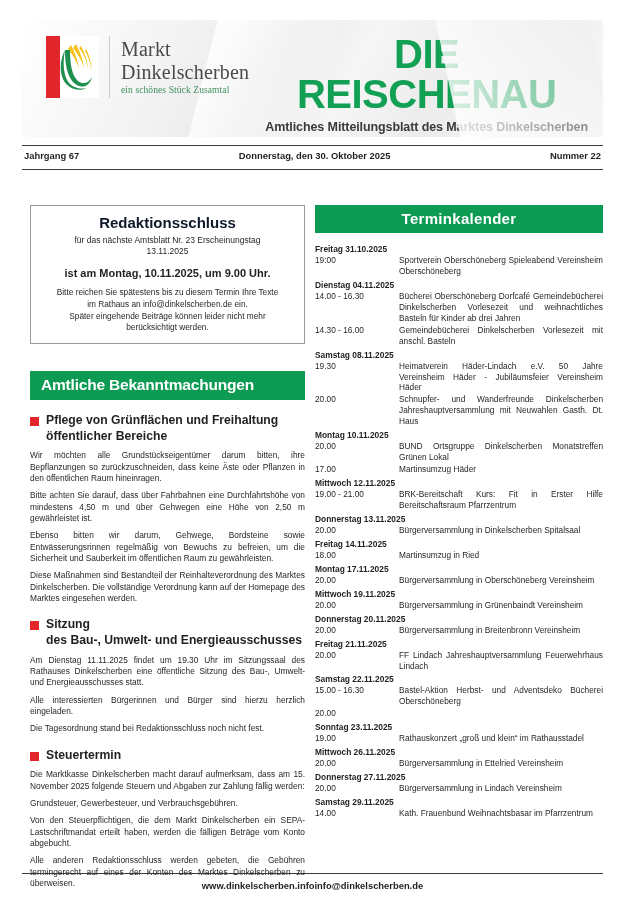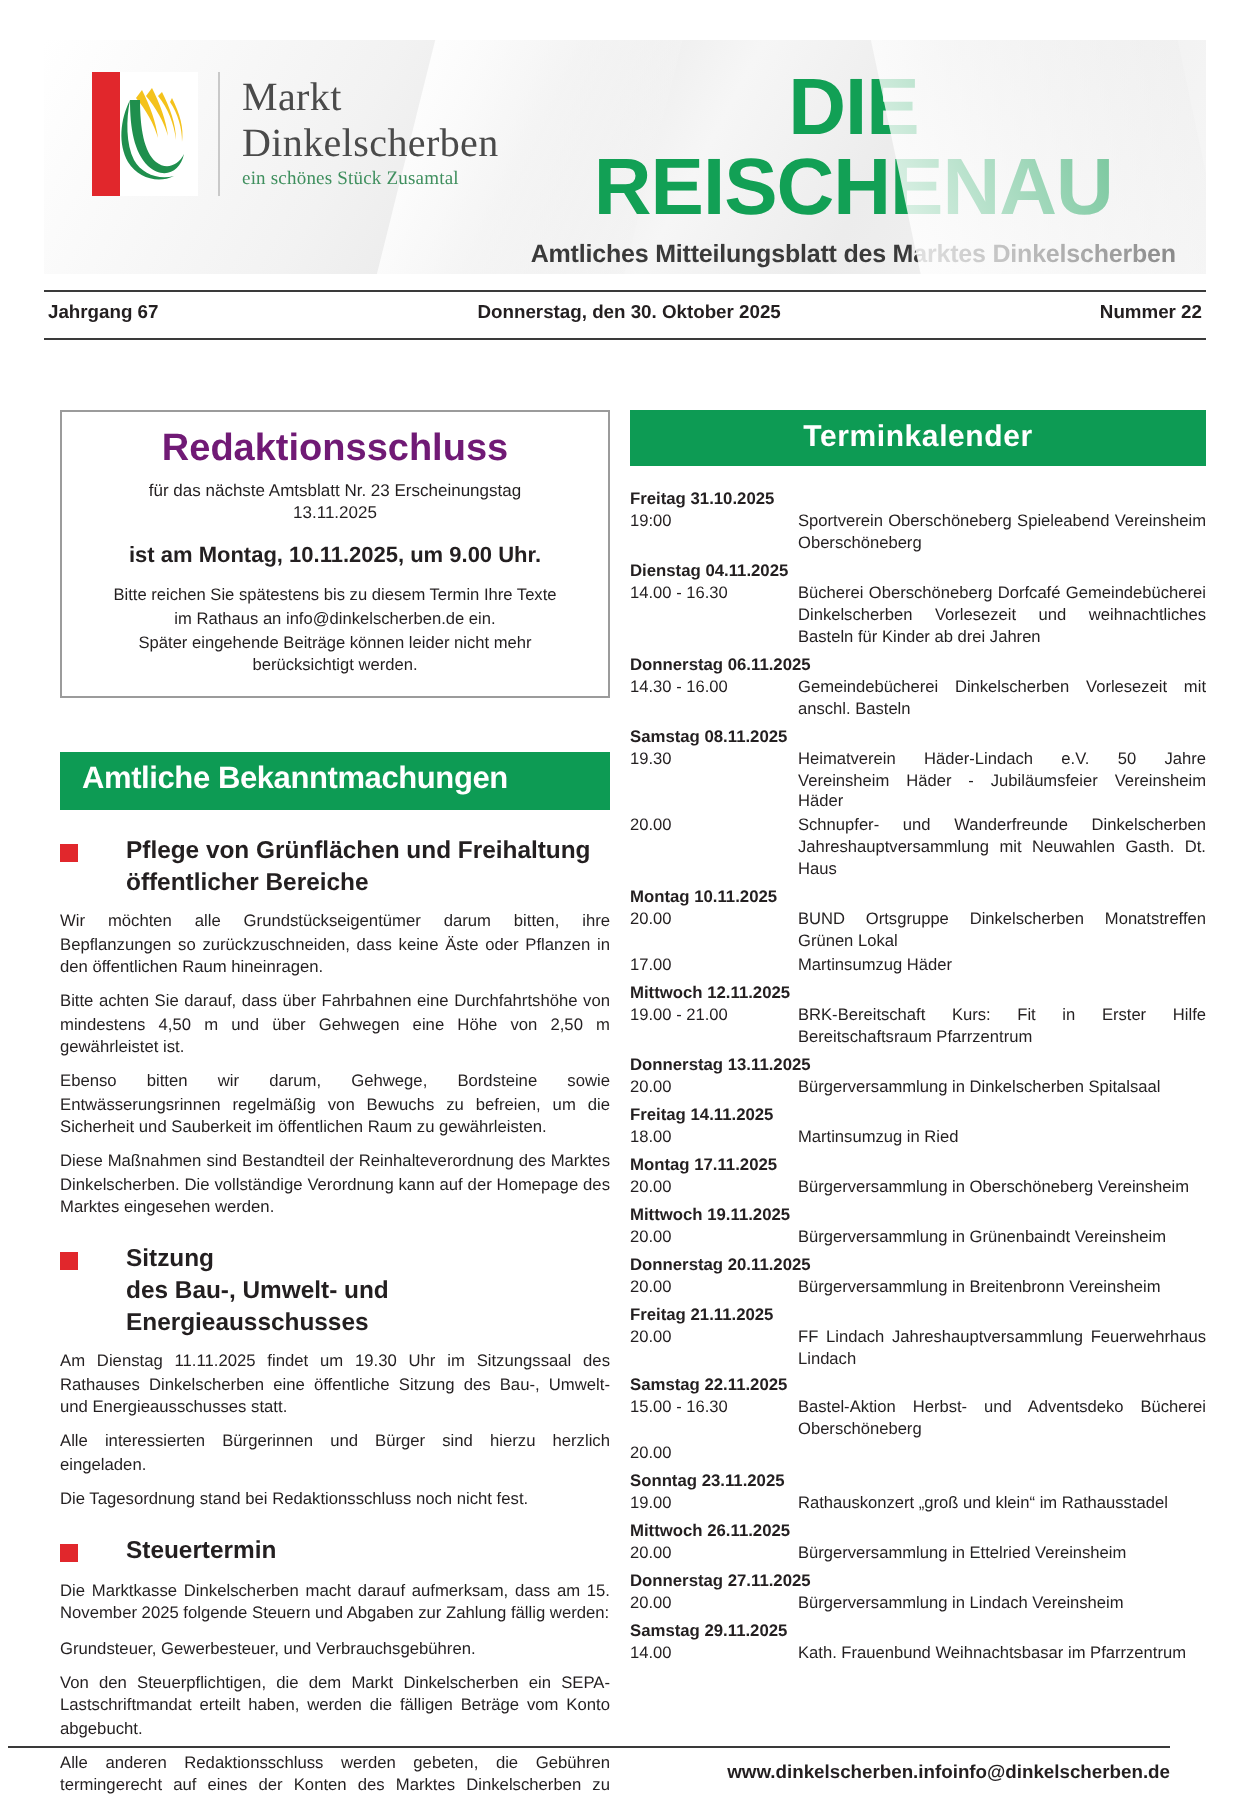--- a/index.html
+++ b/index.html
@@ -79,36 +79,36 @@
   .cols{position:absolute;top:185px;left:22px;width:581px;}
   .col-left{position:absolute;left:8px;top:0;width:275px;}
   .col-right{position:absolute;left:293px;top:0;width:288px;}
 
   
   .deadline{
     border:1px solid #9b9b9b;
     padding:8px 7px 9px 7px;
     text-align:center;
   }
-  .dl-h{font-size:19px;font-weight:bold;color:#701a75;margin-bottom:4px;}
+  .dl-h{font-size:15px;font-weight:bold;color:#0f172a;margin-bottom:4px;}
   .dl-s{font-size:8.5px;color:#231f20;line-height:1.35;}
   .dl-b{font-size:11px;font-weight:bold;margin:9px 0 8px 0;color:#231f20;}
   .dl-f{font-size:8.3px;color:#231f20;line-height:1.42;}
 
   
   .greenbar{
     background:#0d9b54;color:#ffffff;font-weight:bold;
     padding:5px 0 6px 0;
   }
   .greenbar.left{padding-left:11px;font-size:15.5px;letter-spacing:-.2px;}
   .greenbar.right{text-align:center;font-size:15px;letter-spacing:.3px;}
 
   
   .art-head{
-    display:flex;align-items:flex-start;gap:24px;
+    display:flex;align-items:flex-start;gap:7px;
     margin-top:13px;margin-bottom:6px;
   }
   .bullet{width:9px;height:9px;background:#e1272c;flex:none;margin-top:4px;}
   .art-title{font-size:12.2px;font-weight:bold;color:#231f20;line-height:1.28;}
   .art-title .l2{display:block;}
 
   .para{
     font-size:8.35px;line-height:1.36;text-align:justify;color:#231f20;
     margin:0 0 6px 0;
   }
@@ -122,23 +122,23 @@
   .cal-row{display:flex;align-items:flex-start;margin-bottom:1px;gap:10px;}
   .cal-time{
     width:74px;flex:none;font-size:8.3px;color:#231f20;line-height:1.32;
   }
   .cal-desc{
     flex:1;font-size:8.3px;color:#231f20;line-height:1.32;text-align:justify;
   }
 
   
   .footer{
-    position:absolute;left:4px;bottom:26px;width:581px;
+    position:absolute;left:22px;bottom:26px;width:581px;
     border-top:1.6px solid #3a3a3a;
-    display:flex;justify-content:flex-end;
+    display:flex;justify-content:center;
     padding-top:6px;
     font-size:9.4px;font-weight:bold;color:#231f20;
   }
   a{color:inherit;text-decoration:none;}
 </style>
 </head>
 <body>
 
 <div class="page">
 
@@ -231,21 +231,20 @@
           <div class="cal-day">Freitag 31.10.2025</div>
           <div class="cal-row">
             <div class="cal-time">19:00</div>
             <div class="cal-desc">Sportverein Oberschöneberg Spieleabend Vereinsheim Oberschöneberg</div>
           </div>
           <div class="cal-day">Dienstag 04.11.2025</div>
           <div class="cal-row">
             <div class="cal-time">14.00 - 16.30</div>
             <div class="cal-desc">Bücherei Oberschöneberg Dorfcafé Gemeindebücherei Dinkelscherben Vorlesezeit und weihnachtliches Basteln für Kinder ab drei Jahren</div>
           </div>
-          <div class="cal-day">Donnerstag 06.11.2025</div>
           <div class="cal-row">
             <div class="cal-time">14.30 - 16.00</div>
             <div class="cal-desc">Gemeindebücherei Dinkelscherben Vorlesezeit mit anschl. Basteln</div>
           </div>
           <div class="cal-day">Samstag 08.11.2025</div>
           <div class="cal-row">
             <div class="cal-time">19.30</div>
             <div class="cal-desc">Heimatverein Häder-Lindach e.V. 50 Jahre Vereinsheim Häder - Jubiläumsfeier Vereinsheim Häder</div>
           </div>
           <div class="cal-row">

